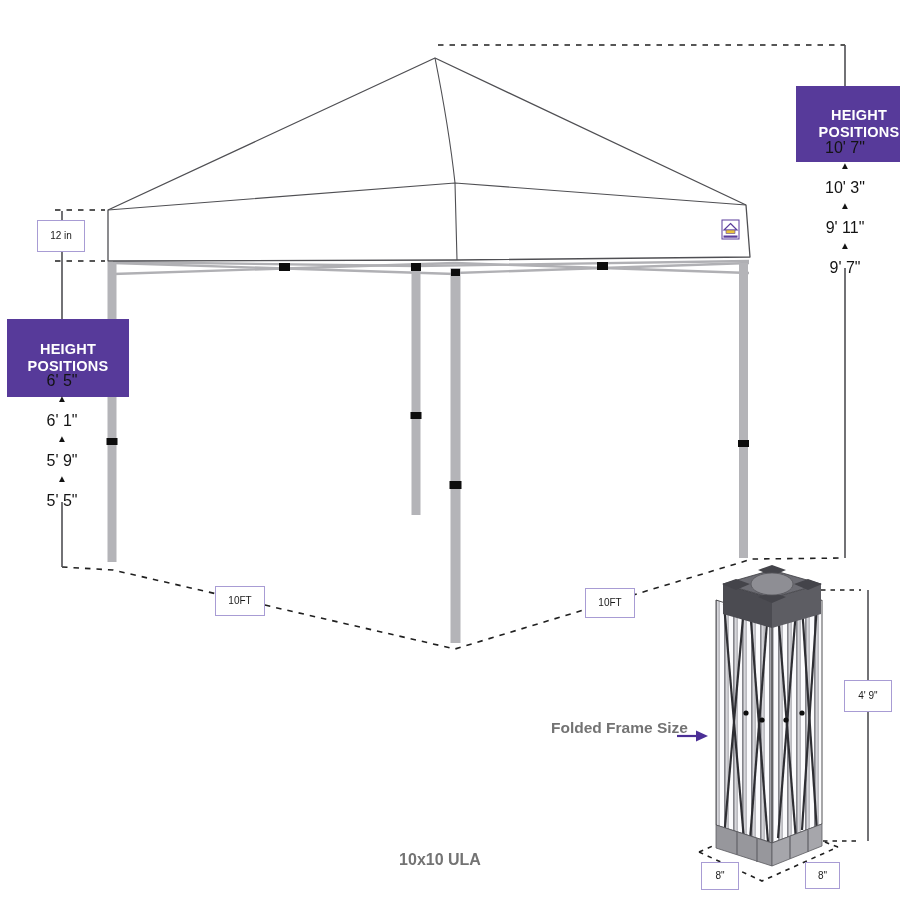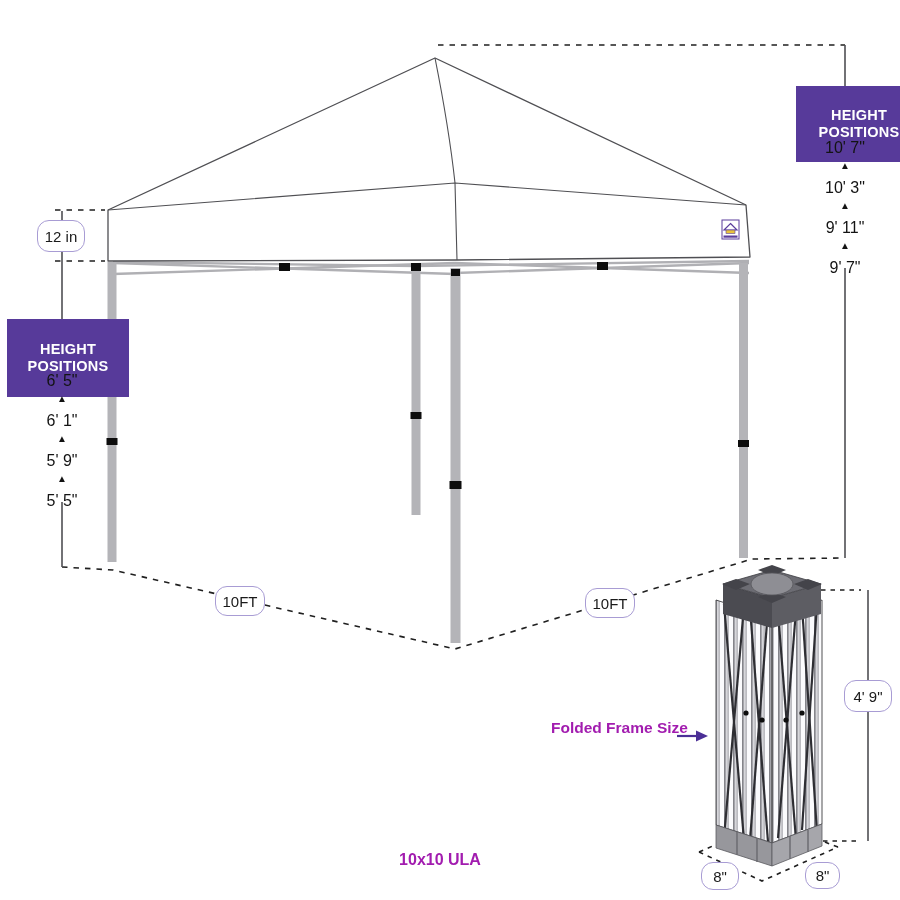--- a/index.html
+++ b/index.html
@@ -1,28 +1,28 @@
 <!DOCTYPE html>
 <html><head>
 <meta charset="utf-8">
 <style>
   html,body{margin:0;padding:0;background:#ffffff;}
   #stage{position:relative;width:900px;height:900px;background:#ffffff;overflow:hidden;
          font-family:"Liberation Sans",sans-serif;}
   #stage svg{position:absolute;left:0;top:0;}
   .dim-box{position:absolute;display:flex;align-items:center;justify-content:center;
-           background:#ffffff;border:1.6px solid #a89cd4;border-radius:12px;
-           color:#1a1a1a;font-size:15px;line-height:1;}
+           background:#ffffff;border:1.6px solid #a89cd4;border-radius:0;
+           color:#1a1a1a;font-size:10px;line-height:1;}
   .badge{position:absolute;display:flex;align-items:center;justify-content:center;text-align:center;
          background:#573a9a;color:#ffffff;border-radius:0;font-weight:bold;
          font-size:14.5px;line-height:1.18;letter-spacing:.2px;padding:14px;}
   .hcol{position:absolute;display:flex;flex-direction:column;align-items:center;}
   .hval{color:#131313;font-size:16px;line-height:17px;height:17px;margin:0 0 4px 0;}
   .harr{color:#131313;font-size:10px;line-height:11px;height:11px;margin:0 0 8px 0;}
-  .ptext{position:absolute;color:#a21caf;font-weight:bold;}
+  .ptext{position:absolute;color:#737373;font-weight:bold;}
   .ff-label{font-size:15.5px;}
   .title{font-size:16px;text-align:center;}
 </style>
 </head>
 <body>
 
 <div id="stage">
 
   <svg width="900" height="900" viewBox="0 0 900 900">
     <defs>

